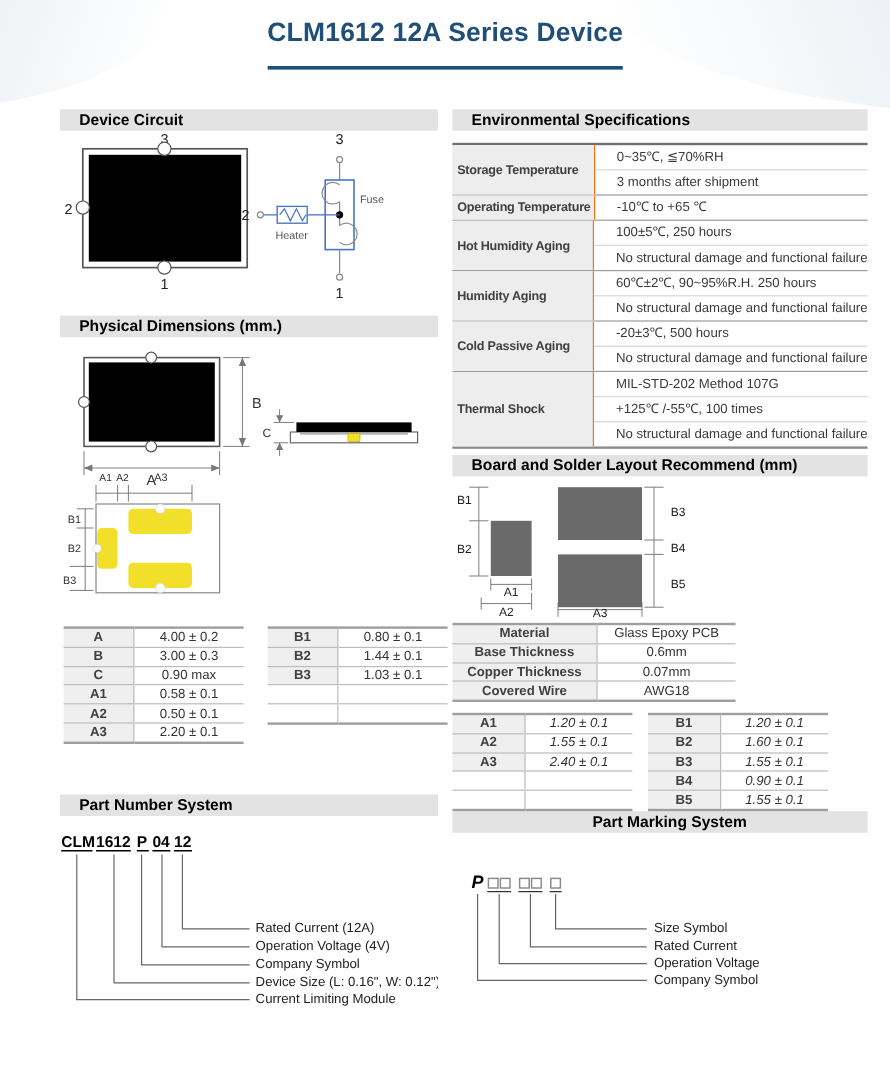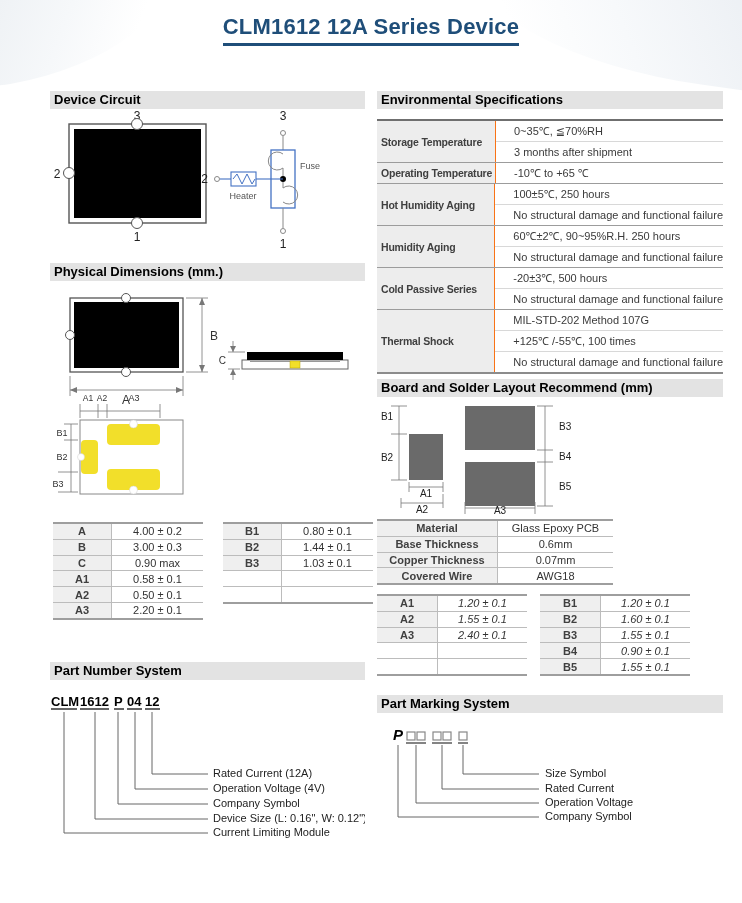--- a/index.html
+++ b/index.html
@@ -9,24 +9,24 @@
   
   .swoosh-tl { position:absolute; top:-55px; left:-70px; width:250px; height:130px;
                background:linear-gradient(120deg,#e9edf1 10%,#f6f8fa 55%,#ffffff 80%);
                transform:rotate(-10deg); border-radius:0 0 80% 30%; }
   .swoosh-tr { position:absolute; top:-45px; right:-60px; width:330px; height:120px;
                background:linear-gradient(240deg,#e9edf2 5%,#f7f9fb 55%,#ffffff 85%);
                transform:rotate(8deg); border-radius:30% 0 0 80%; }
 
   .page-title { position:absolute; top:14px; left:0; width:100%; text-align:center;
                 font-size:22px; font-weight:bold; color:#1f4e79; letter-spacing:0.2px; }
-  .page-title span { border-bottom:3px solid #1f4e79; padding-bottom:4px; }
+  .page-title span { border-bottom:3px solid #1f4e79; padding-bottom:16px; }
 
   .sec-head { position:absolute; height:18px; line-height:18px; background:#e3e3e3;
-              font-size:13px; font-weight:bold; color:#000; padding-left:4px;
+              font-size:13px; font-weight:bold; color:#000; padding-left:16px;
               box-sizing:border-box; white-space:nowrap; }
 
   svg { position:absolute; font-family:"Liberation Sans", sans-serif; }
   svg text { font-family:"Liberation Sans", sans-serif; }
 
   
   table.dt { border-collapse:collapse; font-size:11px; color:#333; position:absolute; }
   table.dt td { text-align:center; height:14.8px; padding:0 2px; border-top:1px solid #bcbcbc; }
   table.dt tr:first-child td { border-top:2px solid #9e9e9e; }
   table.dt tr:last-child td { border-bottom:2px solid #9e9e9e; }
@@ -64,21 +64,21 @@
 
   <div class="page-title">
     <span>CLM1612 12A Series Device</span>
   </div>
 
   <div class="sec-head" style="left:50px; top:91px; width:315px;">Device Circuit</div>
   <div class="sec-head" style="left:377px; top:91px; width:346px;">Environmental Specifications</div>
   <div class="sec-head" style="left:50px; top:263px; width:315px;">Physical Dimensions (mm.)</div>
   <div class="sec-head" style="left:377px; top:379px; width:346px;">Board and Solder Layout Recommend (mm)</div>
   <div class="sec-head" style="left:50px; top:662px; width:315px;">Part Number System</div>
-  <div class="sec-head" style="left:377px; top:695px; width:346px;">Part Marking System</div>
+  <div class="sec-head" style="left:377px; top:676px; width:346px;text-align:center;">Part Marking System</div>
 
   <svg style="left:50px; top:108px;" width="315" height="152" viewBox="0 0 315 152">
 
     <g>
       <text x="87" y="12" font-size="12" text-anchor="middle" fill="#222">3</text>
       <rect x="19" y="16" width="137" height="99" fill="#fff" stroke="#555" stroke-width="1.4"></rect>
       <rect x="24" y="21" width="127" height="89" fill="#000"></rect>
       <circle cx="87" cy="16" r="5.5" fill="#fff" stroke="#555" stroke-width="1"></circle>
       <circle cx="87" cy="115" r="5.5" fill="#fff" stroke="#555" stroke-width="1"></circle>
       <circle cx="19" cy="65" r="5.5" fill="#fff" stroke="#555" stroke-width="1"></circle>
@@ -131,21 +131,21 @@
       </div>
     </div>
     <div class="env-row">
       <div class="env-label">Humidity Aging</div>
       <div class="env-vals">
         <div class="env-line">60℃±2℃, 90~95%R.H. 250 hours</div>
         <div class="env-line">No structural damage and functional failure</div>
       </div>
     </div>
     <div class="env-row">
-      <div class="env-label">Cold Passive Series</div>
+      <div class="env-label">Cold Passive Aging</div>
       <div class="env-vals">
         <div class="env-line">-20±3℃, 500 hours</div>
         <div class="env-line">No structural damage and functional failure</div>
       </div>
     </div>
     <div class="env-row">
       <div class="env-label">Thermal Shock</div>
       <div class="env-vals">
         <div class="env-line">MIL-STD-202 Method 107G</div>
         <div class="env-line">+125℃ /-55℃, 100 times</div>

